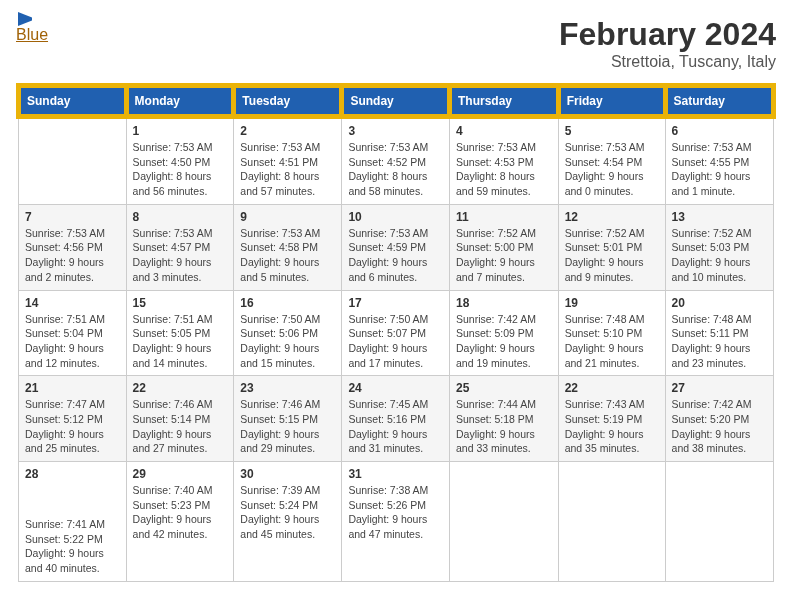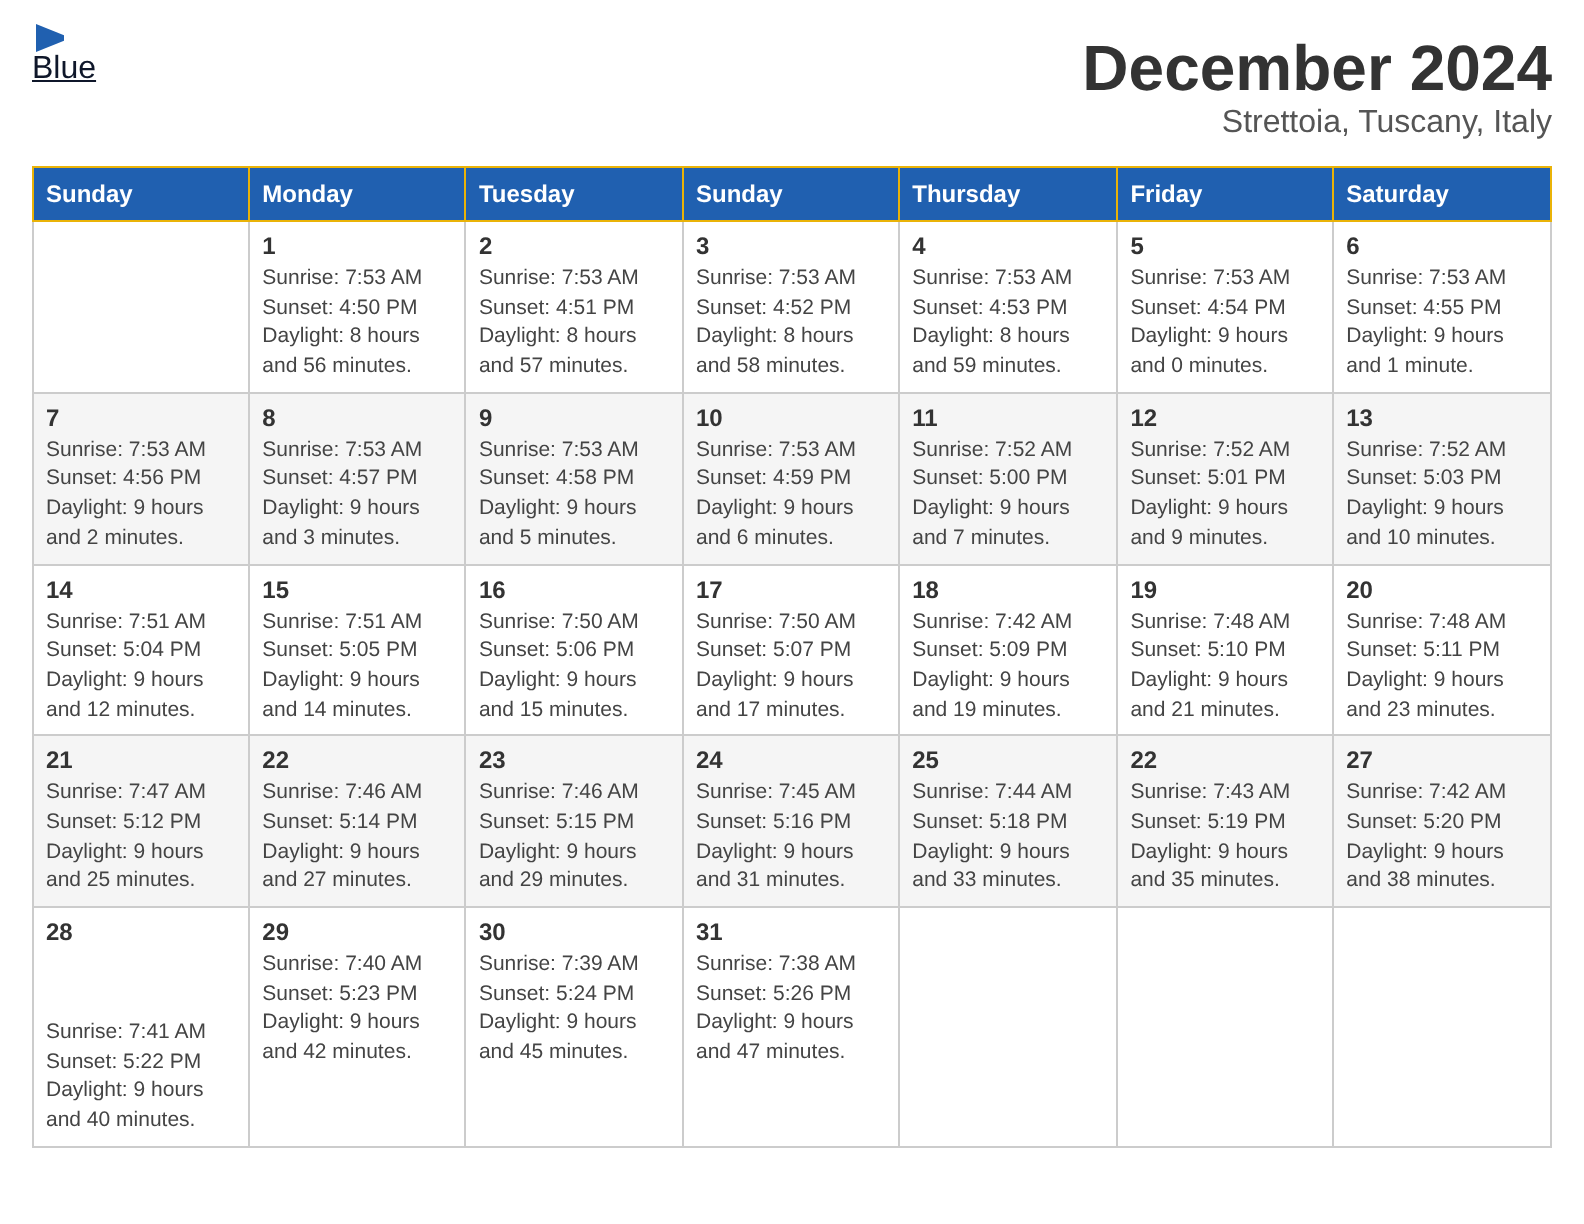--- a/index.html
+++ b/index.html
@@ -22,21 +22,21 @@
       align-items: flex-start;
     }
     .logo-text {
       display: flex;
       align-items: center;
       font-size: 22px;
       font-weight: bold;
       color: #1a1a2e;
     }
     .logo-general { color: #333; }
-    .logo-blue { color: #0f172a; text-decoration: underline; }
+    .logo-blue { color: #a16207; text-decoration: underline; }
     .logo-icon {
       width: 14px;
       height: 14px;
       background: #2060b0;
       clip-path: polygon(0 0, 100% 40%, 100% 60%, 0 100%);
       margin-left: 2px;
       margin-top: -4px;
     }
     .title-section {
       text-align: right;
@@ -55,21 +55,21 @@
       border-collapse: collapse;
       font-size: 11px;
     }
     thead tr th {
       background: #2060b0;
       color: #fff;
       padding: 6px 6px;
       text-align: left;
       font-size: 12px;
       font-weight: bold;
-      border: 1px solid #eab308;
+      border: 5px solid #eab308;
     }
     tbody tr td {
       border: 1px solid #ccc;
       padding: 5px 6px;
       vertical-align: top;
       color: #333;
       background: #fff;
       width: 113px;
     }
     tbody tr:nth-child(even) td {
@@ -92,21 +92,21 @@
 <body>
 
 <div class="header-section">
   <div class="logo">
     <div class="logo-text">
       <div class="logo-icon"></div>
     </div>
     <span class="logo-blue">Blue</span>
   </div>
   <div class="title-section">
-    <div class="main-title">December 2024</div>
+    <div class="main-title">February 2024</div>
     <div class="subtitle">Strettoia, Tuscany, Italy</div>
   </div>
 </div>
 
 <table>
   <thead>
     <tr>
     <th>Sunday</th>
         <th>Monday</th>
         <th>Tuesday</th>

